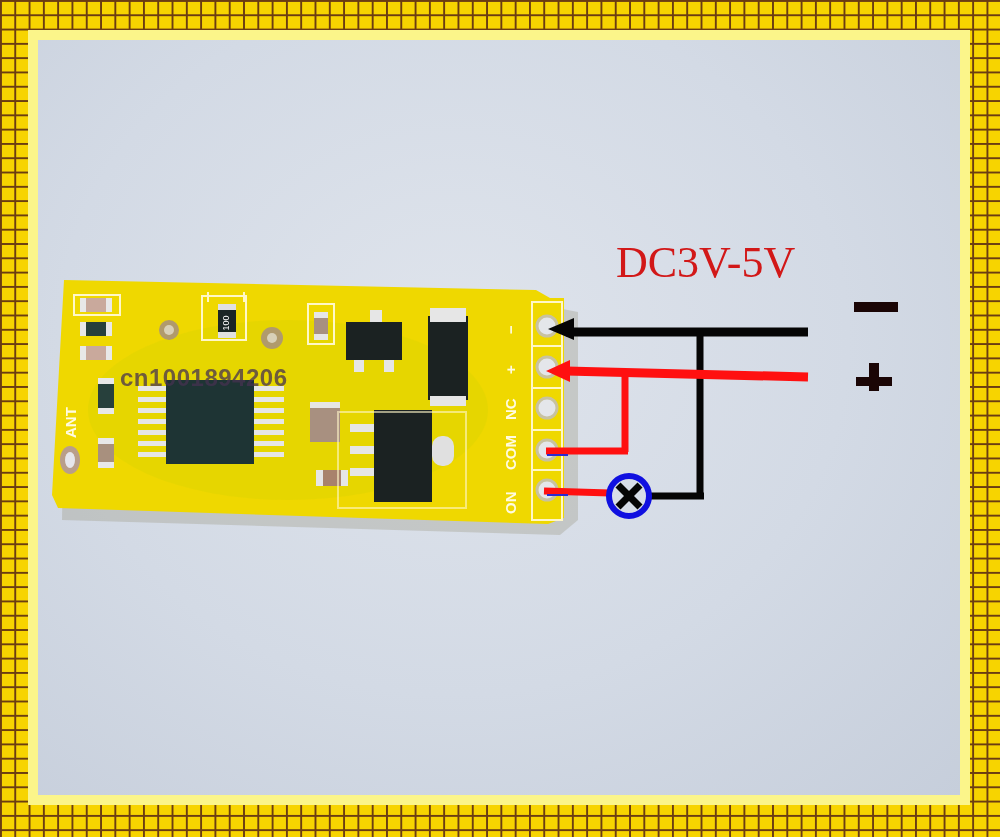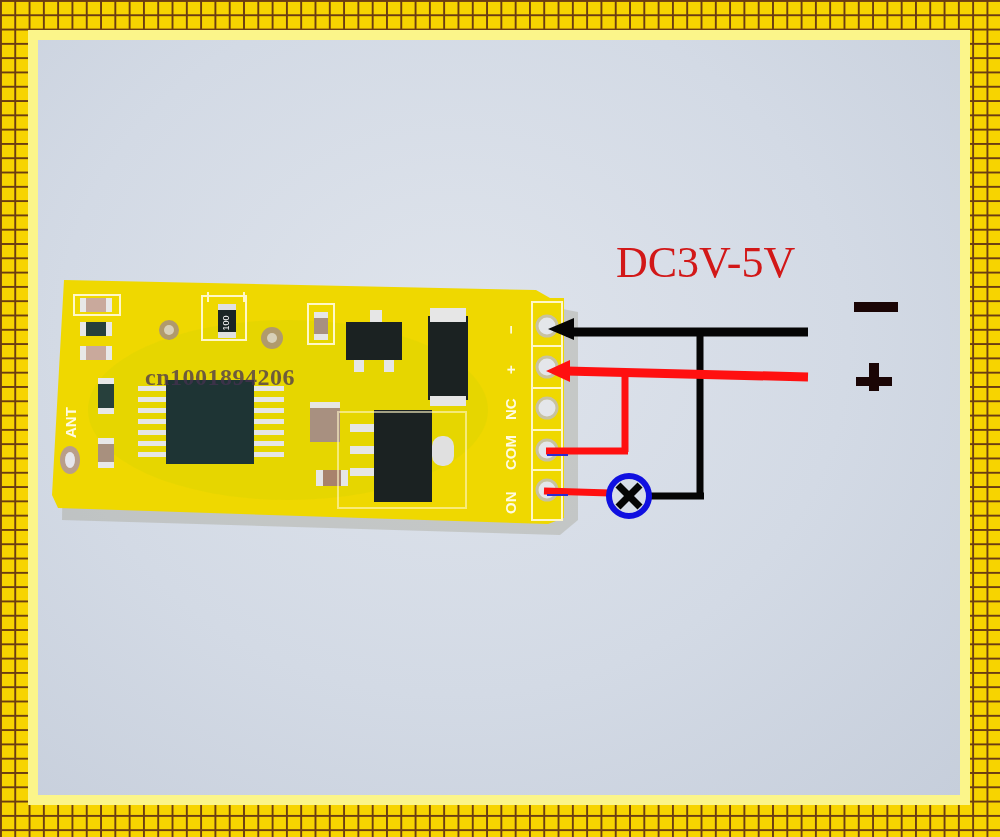--- a/index.html
+++ b/index.html
@@ -13,21 +13,21 @@
   }
   .inner-glow { position: absolute; left: 28px; top: 30px; width: 942px; height: 775px; background: #fbf58a; }
   .canvas { position: absolute; left: 38px; top: 40px; width: 922px; height: 755px;
     background: radial-gradient(ellipse at 45% 40%, #dfe4ec 0%, #d3dae5 55%, #c6cedb 100%); overflow: hidden; }
   svg { position: absolute; left: 0; top: 0; }
   .voltage { position: absolute; left: 578px; top: 152px; font-family: "Liberation Serif", serif; font-size: 44px; color: #d21818; letter-spacing: 0px; margin-top: 45px; }
   .pol { position: absolute; font-family: "Liberation Sans", sans-serif; font-weight: bold; color: #1a0505; }
   .pol-minus { left: 816px; top: 262px; width: 44px; height: 10px; background: #1a0505; }
   .pol-plus-h { left: 818px; top: 337px; width: 36px; height: 9px; background: #1a0505; }
   .pol-plus-v { left: 831px; top: 323px; width: 10px; height: 28px; background: #1a0505; }
-  .watermark { position: absolute; left: 82px; top: 324px; font-family: Liberation Serif, serif; font-weight: bold; font-size: 24px; color: rgba(70,50,80,0.75); letter-spacing: 0.5px; margin-left: 25px; }
+  .watermark { position: absolute; left: 82px; top: 324px; font-family: Liberation Sans, sans-serif; font-weight: bold; font-size: 24px; color: rgba(70,50,80,0.75); letter-spacing: 0.5px; }
 </style>
 </head>
 <body>
 
 <div class="frame"></div>
 <div class="inner-glow"></div>
 
 <div class="canvas">
   <svg width="922" height="755" viewBox="0 0 922 755">
 

